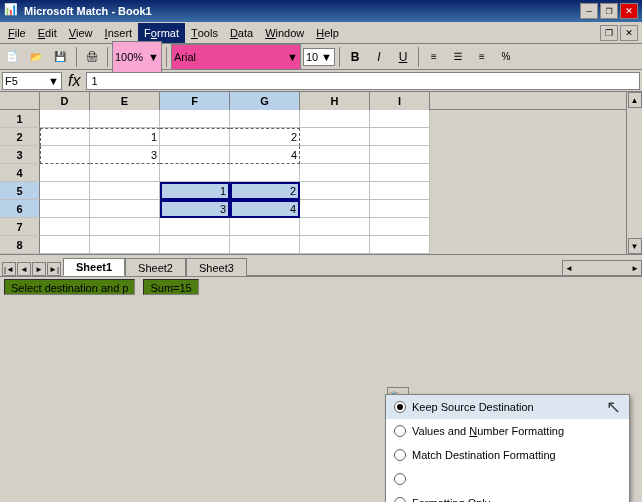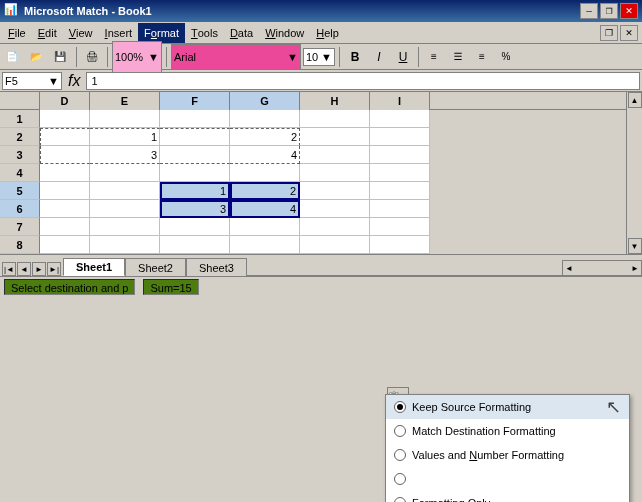--- a/index.html
+++ b/index.html
@@ -429,30 +429,30 @@
   </div>
 
   <div class="smart-tag-btn">
     <span>📋</span>
     <span style="font-size:8px;">▼</span>
   </div>
 
   <div class="paste-dropdown">
     <div class="paste-option" style="background:#dce6f1;">
       <div class="radio-circle checked"></div>
-      <span>Keep Source Formatting</span>
+      <span>Keep Source Destination</span>
       <span style="margin-left:auto; font-size:18px; color:#404040;">↖</span>
+    </div>
+    <div class="paste-option">
+      <div class="radio-circle"></div>
+      <span>Values and <u>N</u>umber Formatting</span>
     </div>
     <div class="paste-option">
       <div class="radio-circle"></div>
       <span>Match Destination Formatting</span>
-    </div>
-    <div class="paste-option">
-      <div class="radio-circle"></div>
-      <span>Values and <u>N</u>umber Formatting</span>
     </div>
     <div class="paste-option">
       <div class="radio-circle"></div>
     </div>
     <div class="paste-option">
       <div class="radio-circle"></div>
       <span><u>F</u>ormatting Only</span>
     </div>
 
   </div>

